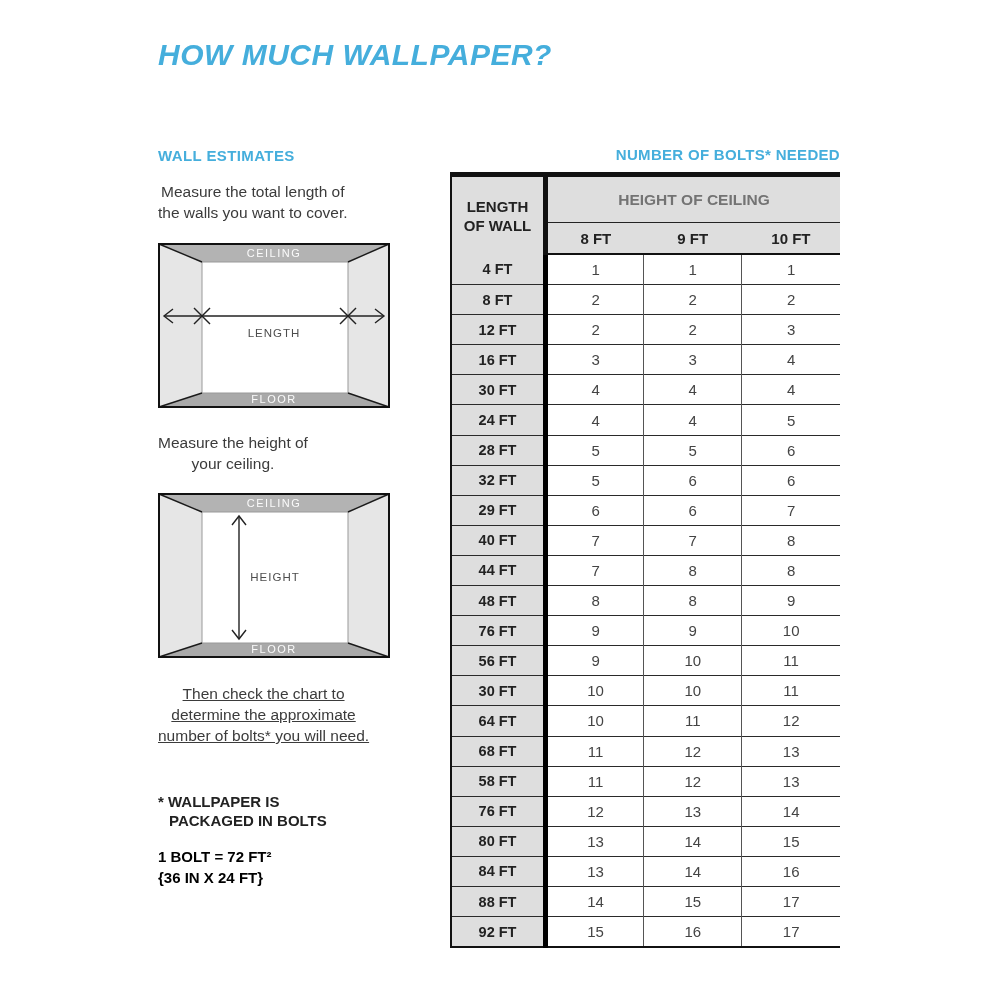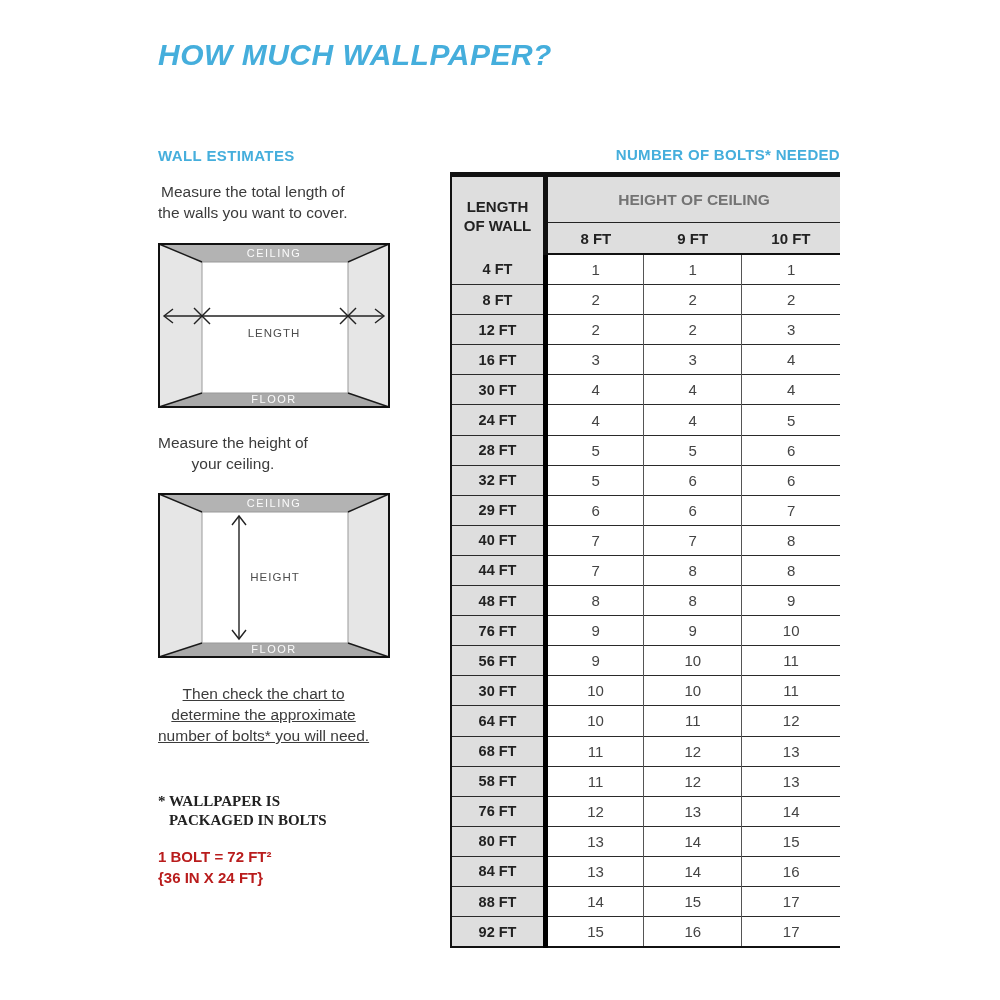--- a/index.html
+++ b/index.html
@@ -17,24 +17,24 @@
   }
   .section-heading{
     font-size:15px;font-weight:700;letter-spacing:.4px;
     color:var(--accent);
   }
   .step-text{
     font-size:15.5px;line-height:21px;color:#3b3b3b;white-space:pre-line;text-align:center;
   }
   .footnote{
     left:158px;top:792px;font-size:15px;font-weight:700;line-height:19px;
-    color:#222;white-space:pre-line;padding-left:11px;text-indent:-11px;font-family:Liberation Serif, serif;
+    color:#222;white-space:pre-line;padding-left:11px;text-indent:-11px;
   }
   .bolt-info{
-    left:158px;top:846px;font-size:15px;font-weight:700;line-height:21px;color:#b91c1c;
+    left:158px;top:846px;font-size:15px;font-weight:700;line-height:21px;color:#000000;
   }
   
   .table-caption{
     left:450px;top:146px;width:390px;text-align:right;
     font-size:15px;font-weight:700;letter-spacing:.3px;color:var(--accent);
   }
   table.bolts{
     position:absolute;left:450px;top:172px;width:390px;
     border-collapse:collapse;table-layout:fixed;
     border-top:5px solid #111;border-left:2px solid #111;

